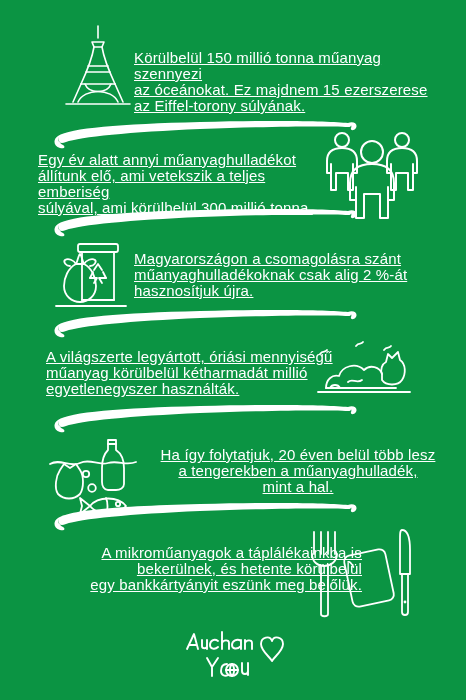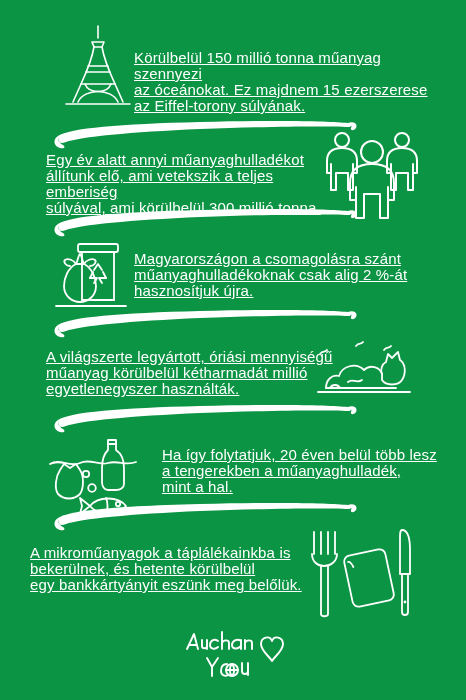--- a/index.html
+++ b/index.html
@@ -107,21 +107,21 @@
       <path d="M84 20 C 74 20, 69 25, 69 33 L69 45 L73 45 L73 36
                L73 62 L78 62 L78 45 L90 45 L90 62 L95 62 L95 36
                L95 45 L99 45 L99 33 C 99 25, 94 20, 84 20 Z"></path>
 
       <circle cx="54" cy="24" r="11"></circle>
       <path d="M54 36 C 39 36, 32 43, 32 55 L32 72 L38 72 L38 59
                L38 90 L46 90 L46 66 L62 66 L62 90 L70 90 L70 59
                L70 72 L76 72 L76 55 C 76 43, 69 36, 54 36 Z"></path>
     </svg>
   </div>
-  <div class="row txt" style="left:46px;top:152px;width:300px;">Egy év alatt annyi műanyaghulladékot
+  <div class="row txt" style="left:38px;top:152px;width:300px;">Egy év alatt annyi műanyaghulladékot
 állítunk elő, ami vetekszik a teljes emberiség
 súlyával, ami körülbelül 300 millió tonna.</div>
 
   <div class="ico" style="left:50px;top:234px;width:86px;height:80px;">
     <svg width="86" height="80" viewBox="0 0 86 80" stroke="#ffffff" stroke-width="1.8" fill="none" stroke-linecap="round" stroke-linejoin="round">
 
       <rect x="28" y="10" width="40" height="8" rx="2"></rect>
       <path d="M32 18 L32 66 M64 18 L64 66"></path>
       <path d="M32 66 L64 66"></path>
 
@@ -182,41 +182,41 @@
 
       <circle cx="40" cy="38" r="3.2"></circle>
       <circle cx="46" cy="52" r="3.8"></circle>
 
       <path d="M44 70 C 52 60, 72 60, 80 70 C 72 80, 52 80, 44 70 Z"></path>
       <path d="M44 70 L34 62 L36 70 L34 78 Z"></path>
       <circle cx="72" cy="68" r="2.2"></circle>
       <path d="M60 62 C 62 66, 62 74, 60 78"></path>
     </svg>
   </div>
-  <div class="row txt" style="left:162px;top:447px;width:300px;">Ha így folytatjuk, 20 éven belül több lesz
+  <div class="row txt" style="left:148px;top:447px;width:300px;text-align:center;">Ha így folytatjuk, 20 éven belül több lesz
 a tengerekben a műanyaghulladék,
 mint a hal.</div>
 
   <div class="ico" style="left:306px;top:528px;width:110px;height:92px;">
     <svg width="110" height="92" viewBox="0 0 110 92" stroke="#ffffff" stroke-width="1.8" fill="none" stroke-linecap="round" stroke-linejoin="round">
 
       <path d="M8 4 L8 26 M15 4 L15 26 M22 4 L22 26 M29 4 L29 26"></path>
       <path d="M6 26 C 6 34, 12 38, 18 38 C 24 38, 31 34, 31 26"></path>
       <path d="M15 38 L15 86 C 15 89, 22 89, 22 86 L22 38"></path>
 
       <rect x="42" y="24" width="42" height="52" rx="6" transform="rotate(-12 63 50)"></rect>
       <path d="M46 30 C 48 30, 49 32, 50 36" transform="rotate(-12 63 50)"></path>
 
       <path d="M96 2 C 102 2, 104 10, 104 22 L104 46 L94 46 L94 12
                C 94 6, 94 2, 96 2 Z"></path>
       <path d="M96 46 L102 46 L102 84 C 102 88, 96 88, 96 84 Z"></path>
       <circle cx="99" cy="74" r="1.4" fill="#ffffff" stroke="none"></circle>
     </svg>
   </div>
-  <div class="row txt" style="left:30px;top:545px;width:310px;">A mikroműanyagok a táplálékainkba is
+  <div class="row txt" style="left:52px;top:545px;width:310px;text-align:right;">A mikroműanyagok a táplálékainkba is
 bekerülnek, és hetente körülbelül
 egy bankkártyányit eszünk meg belőlük.</div>
 
   <div class="logo">
     <svg width="110" height="52" viewBox="0 0 110 52" fill="none" stroke="#ffffff" stroke-width="1.9" stroke-linecap="round" stroke-linejoin="round">
 
       <path d="M4 21 L11 6 L15 21 M6 17 L14 17"></path>
       <path d="M19 12 L19 18 C 19 21, 24 21, 24 18 L24 12 L24 21"></path>
       <path d="M35 13 C 31 10, 27 13, 27 17 C 27 21, 32 22, 35 19"></path>
       <path d="M39 4 L39 21 M39 15 C 40 12, 46 11, 46 15 L46 21"></path>

